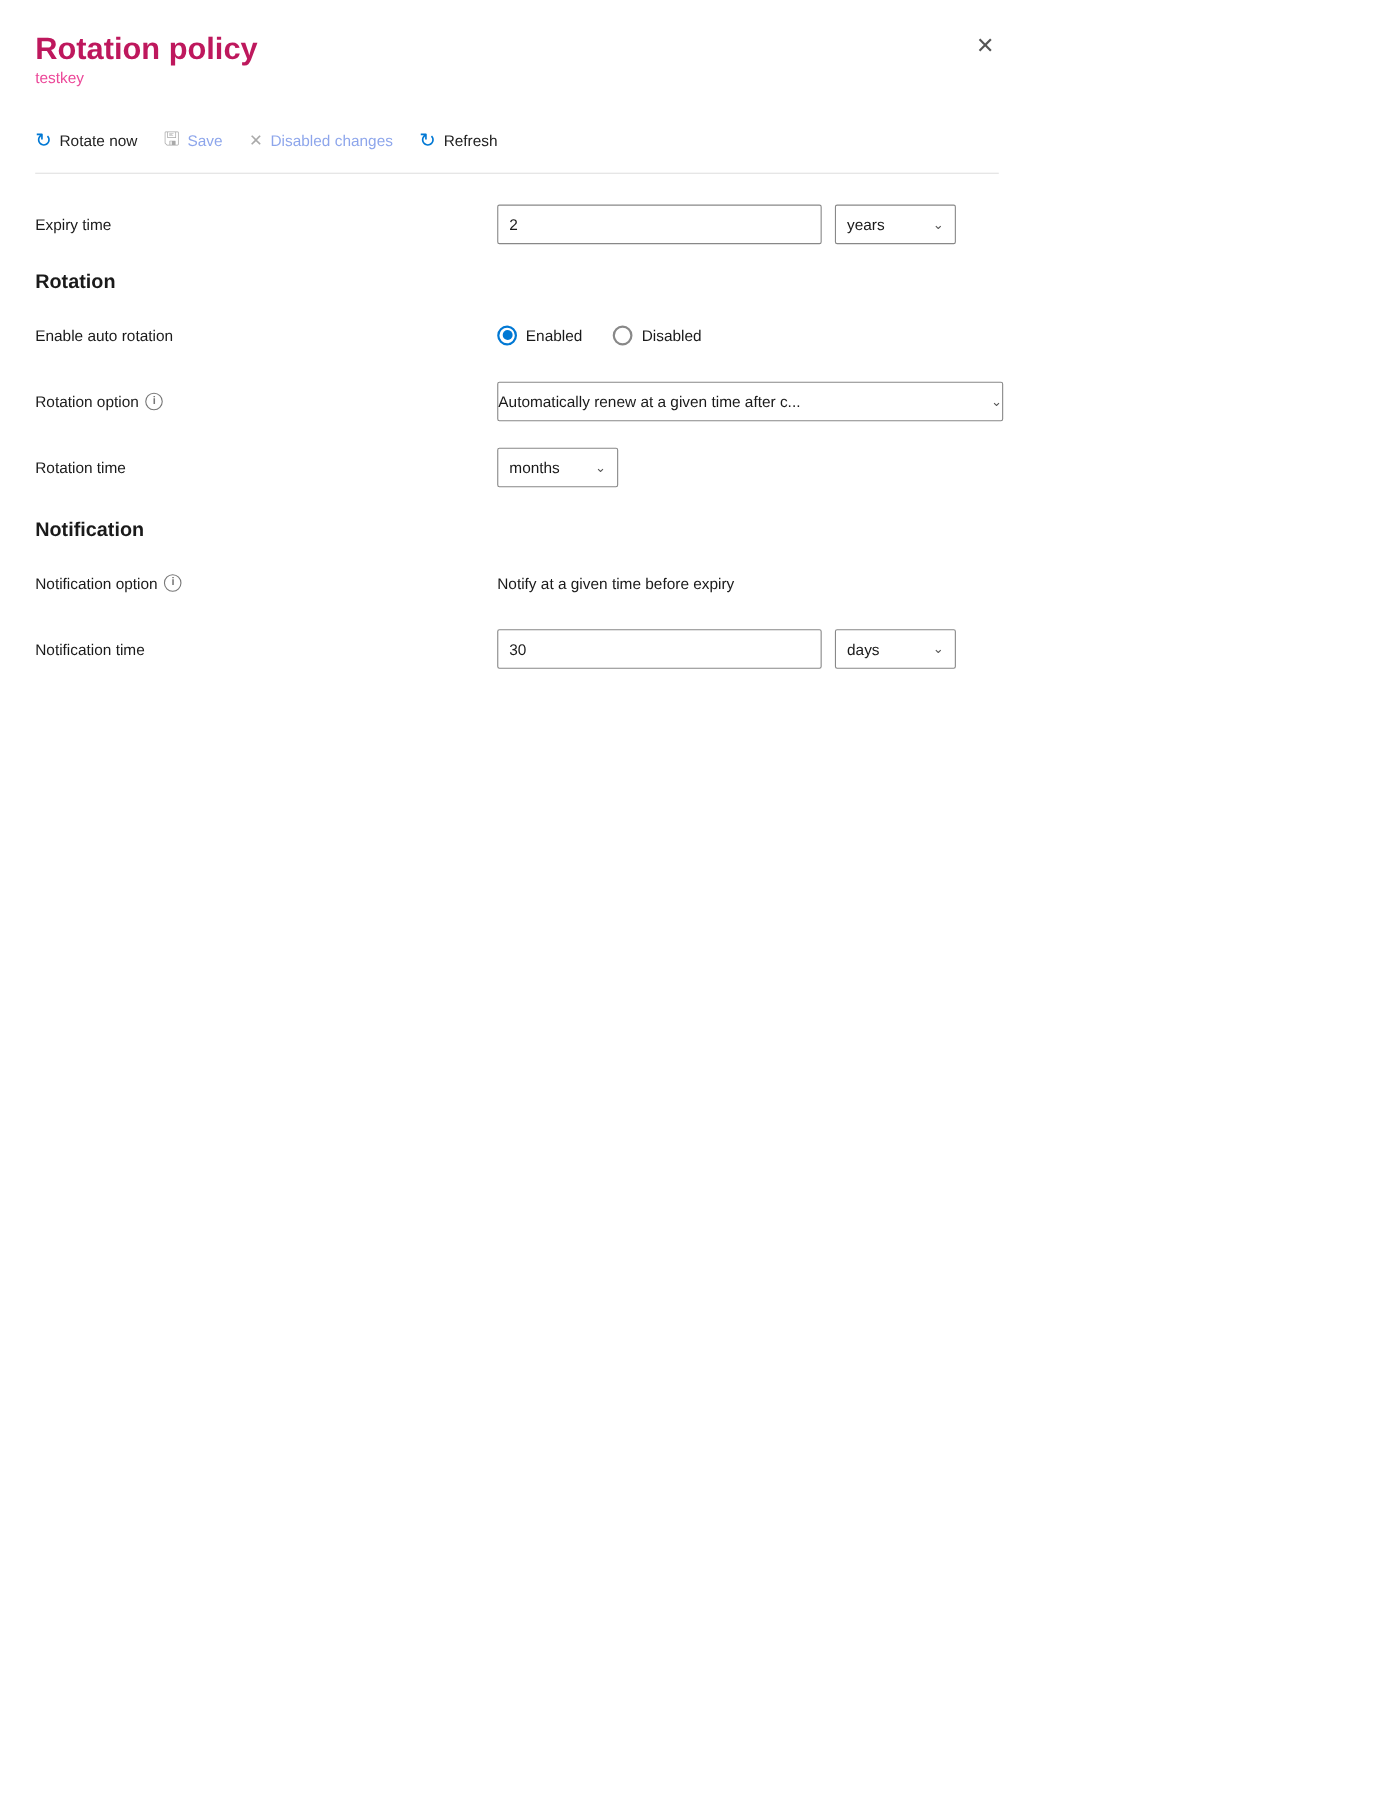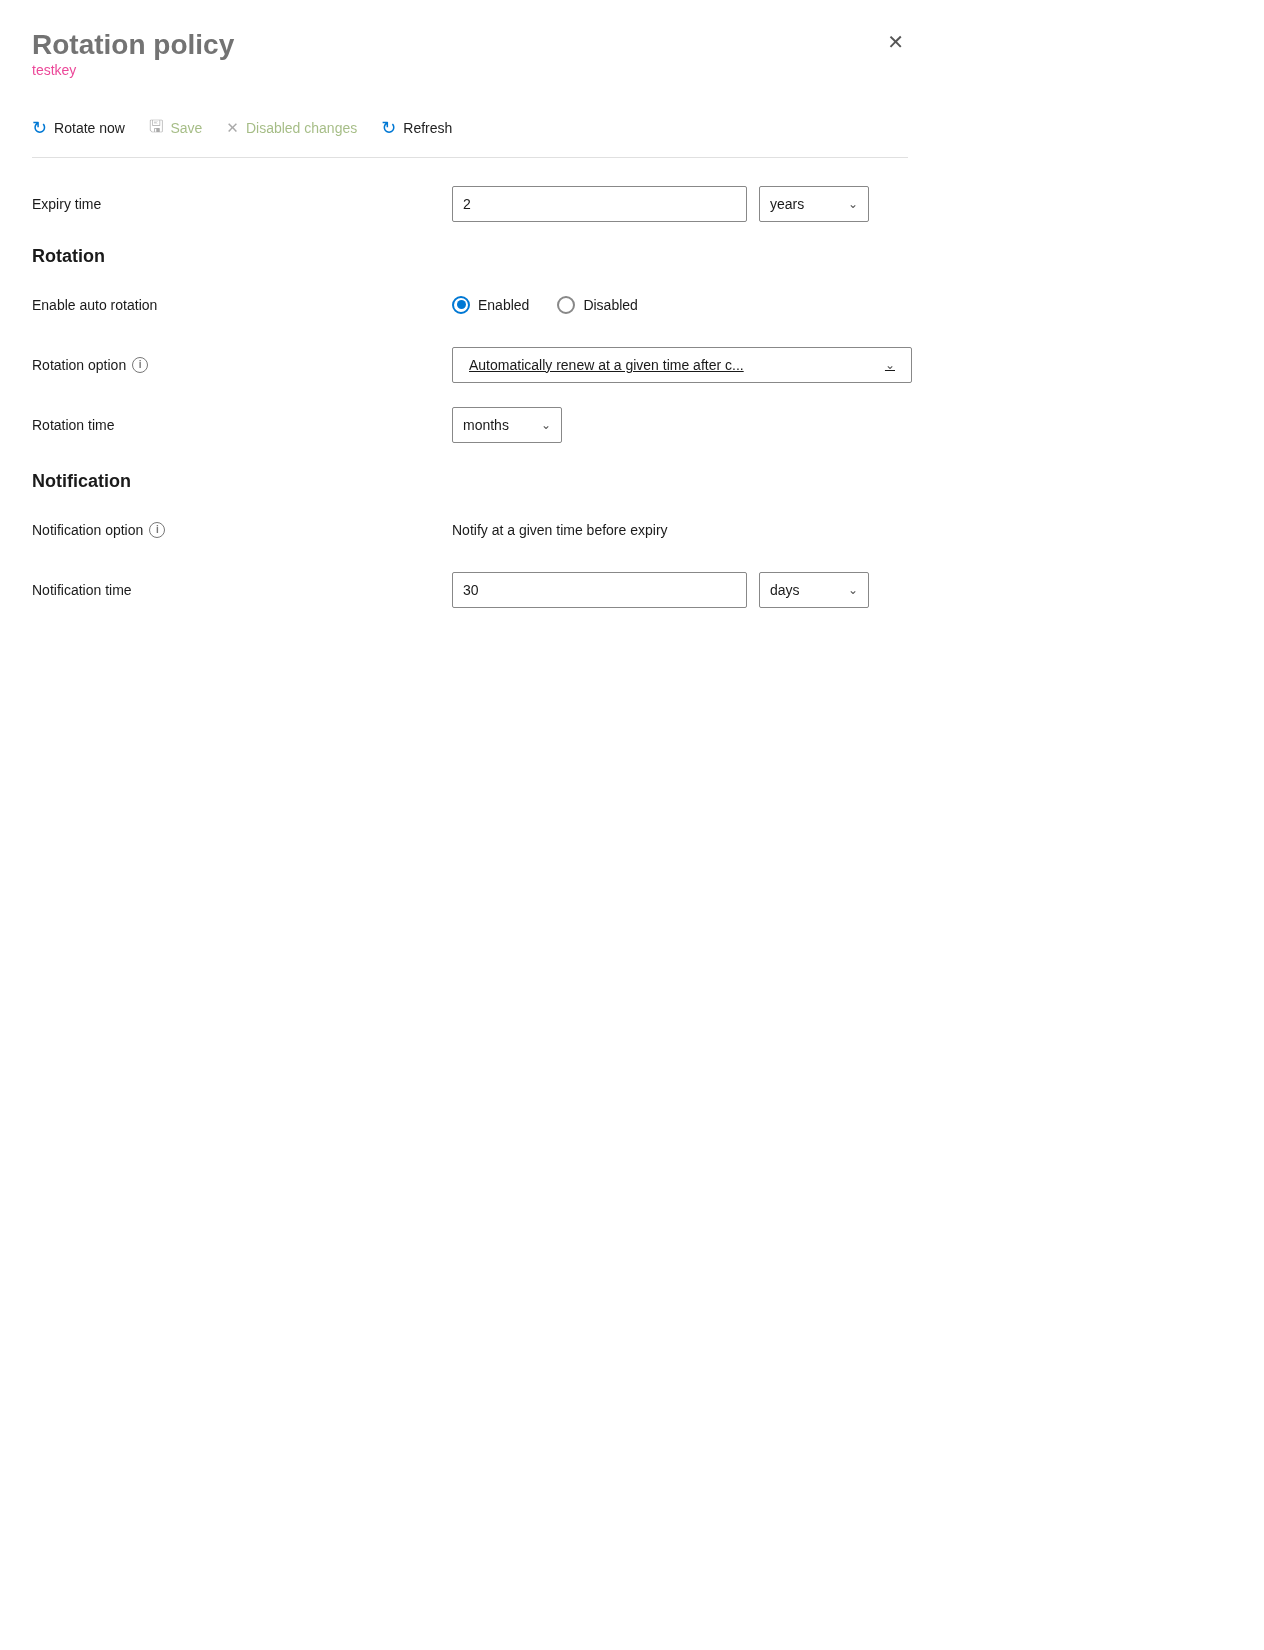--- a/index.html
+++ b/index.html
@@ -26,21 +26,21 @@
     .panel-header {
       display: flex;
       justify-content: space-between;
       align-items: flex-start;
       margin-bottom: 4px;
     }
 
     .panel-title {
       font-size: 28px;
       font-weight: 700;
-      color: #737373;
+      color: #be185d;
       line-height: 1.2;
       text-align: center;
     }
 
     .panel-subtitle {
       font-size: 14px;
       color: #ec4899;
       margin-bottom: 18px;
     }
 
@@ -86,21 +86,21 @@
     .toolbar-btn.primary .btn-label {
       color: #222;
     }
 
     .toolbar-btn.disabled {
       opacity: 0.5;
       cursor: default;
     }
 
     .toolbar-btn .btn-label {
-      color: #4d7c0f;
+      color: #1d4ed8;
     }
 
     .section {
       margin-bottom: 28px;
     }
 
     .section-heading {
       font-size: 18px;
       font-weight: 600;
       color: #1a1a1a;
@@ -223,26 +223,25 @@
 
     .dropdown-wide {
       display: flex;
       align-items: center;
       justify-content: space-between;
       gap: 8px;
       height: 36px;
       border: 1px solid #888;
       border-radius: 2px;
       background: #fff;
-      padding: 0 16px;
+      padding: 0 0;
       font-size: 14px;
       color: #1a1a1a;
       cursor: pointer;
       width: 460px;
-      text-decoration: underline;
     }
 
     .static-text {
       font-size: 14px;
       color: #1a1a1a;
     }
   </style>
 </head>
 <body>
 

